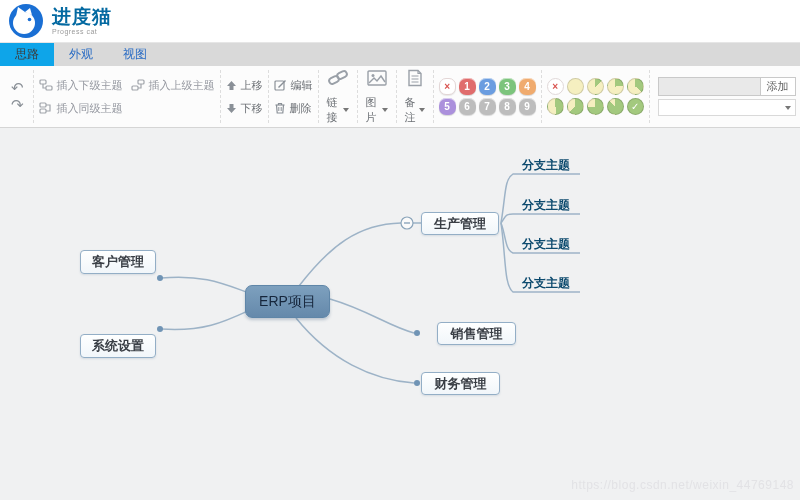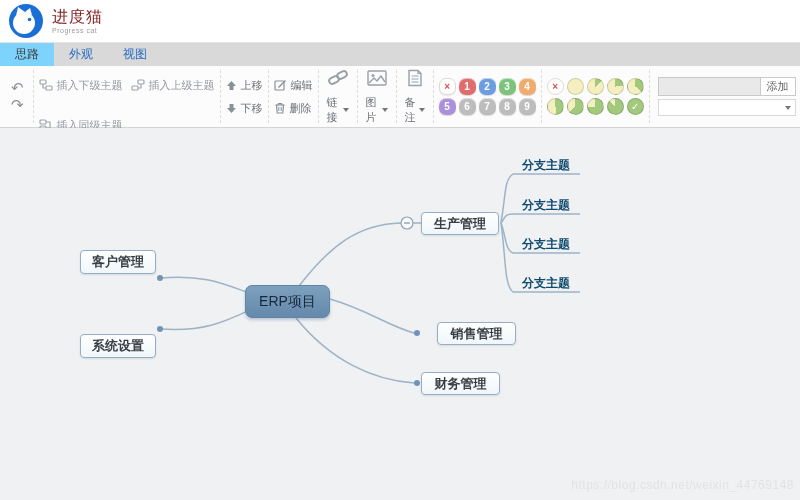--- a/index.html
+++ b/index.html
@@ -3,35 +3,35 @@
 <meta charset="utf-8">
 <style>
   * { margin:0; padding:0; box-sizing:border-box; }
   html,body { width:800px; height:500px; font-family:"Liberation Sans","DejaVu Sans",sans-serif; background:#fff; overflow:hidden; }
   .app { width:800px; height:500px; display:flex; flex-direction:column; }
 
   
   .header { height:42px; background:#fff; display:flex; align-items:center; padding-left:8px; }
   .logo { width:36px; height:36px; flex:0 0 36px; }
   .brand-wrap { margin-left:8px; line-height:1; }
-  .brand { color:#7f1d1d; font-size:16px; font-weight:normal; letter-spacing:1px; }
+  .brand { color:#0369a1; font-size:19px; font-weight:bold; letter-spacing:1px; }
   .tagline { color:#9a9a9a; font-size:7px; margin-top:2px; letter-spacing:.5px; }
 
   
   .tabbar { height:24px; background:#d9d9d9; display:flex; align-items:stretch; border-top:1px solid #e6e6e6; }
   .tab { padding:0 15px; display:flex; align-items:center; font-size:12px; color:#2a6cc4; cursor:pointer; }
-  .tab.active { background:#7dd3fc; color:#3c3c3c; }
+  .tab.active { background:#0ea5e9; color:#3c3c3c; }
 
   
   .toolbar { height:62px; background:#fcfcfc; border-bottom:1px solid #d5d5d5; display:flex; align-items:stretch; padding:4px 2px; }
   .tgroup { display:flex; flex-direction:column; justify-content:center; gap:3px; padding:0 5px; border-right:1px dashed #ddd; }
   .tgroup:last-child { border-right:none; }
   .trow { display:flex; align-items:center; gap:8px; }
   .tbtn { display:flex; align-items:center; gap:4px; font-size:11px; color:#6b6f74; cursor:pointer; white-space:nowrap; height:20px; }
-  .tbtn.dim { color:#9598a0;margin-top:17px; }
+  .tbtn.dim { color:#9598a0; }
   .icon-svg { display:inline-block; }
   .undo-redo { font-size:15px; color:#8a9097; line-height:14px; cursor:pointer; padding:0 4px; }
   .big-btn { display:flex; flex-direction:column; align-items:center; gap:8px; cursor:pointer; padding:0 3px; }
   .big-btn .lbl { font-size:11px; color:#6b6f74; display:flex; align-items:center; gap:3px; }
   .caret { width:0; height:0; border:3.5px solid transparent; border-top:4px solid #777; margin-top:3px; }
 
   .badge-grid { display:grid; grid-template-columns:repeat(5,17px); grid-auto-rows:17px; gap:3px; align-self:center; }
   .badge { border-radius:7px; color:#fff; font-size:10px; font-weight:bold; display:flex; align-items:center; justify-content:center; cursor:pointer; box-shadow:inset 0 1px 0 rgba(255,255,255,.55), 0 1px 1px rgba(0,0,0,.15); }
   .badge.clear { background:#fff; border:1px solid #e3d6d6; color:#d9534f; box-shadow:0 1px 1px rgba(0,0,0,.08); }
   .pie-grid { display:grid; grid-template-columns:repeat(5,17px); grid-auto-rows:17px; gap:3px; align-self:center; }

